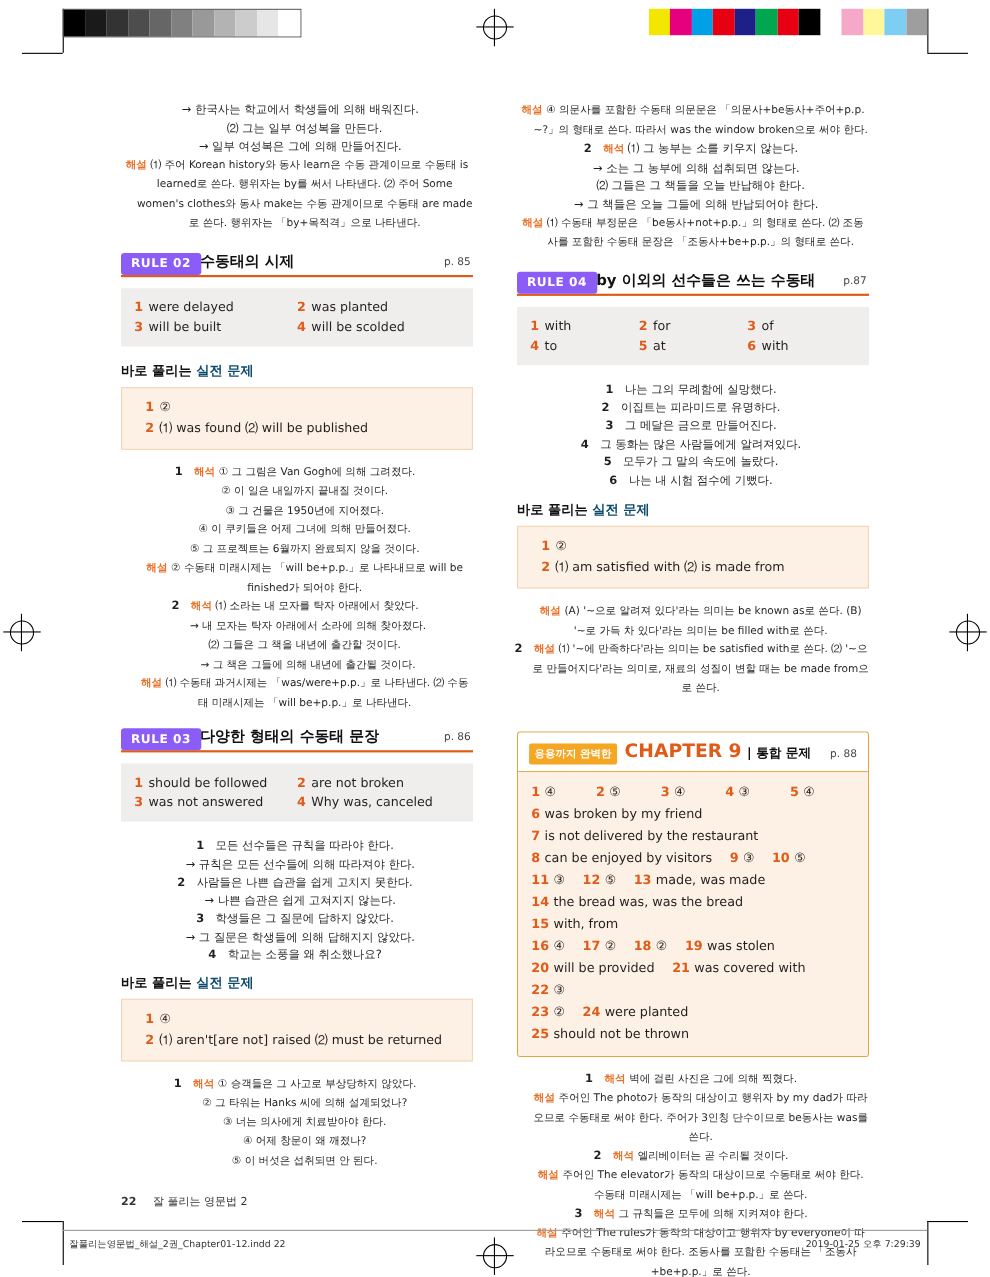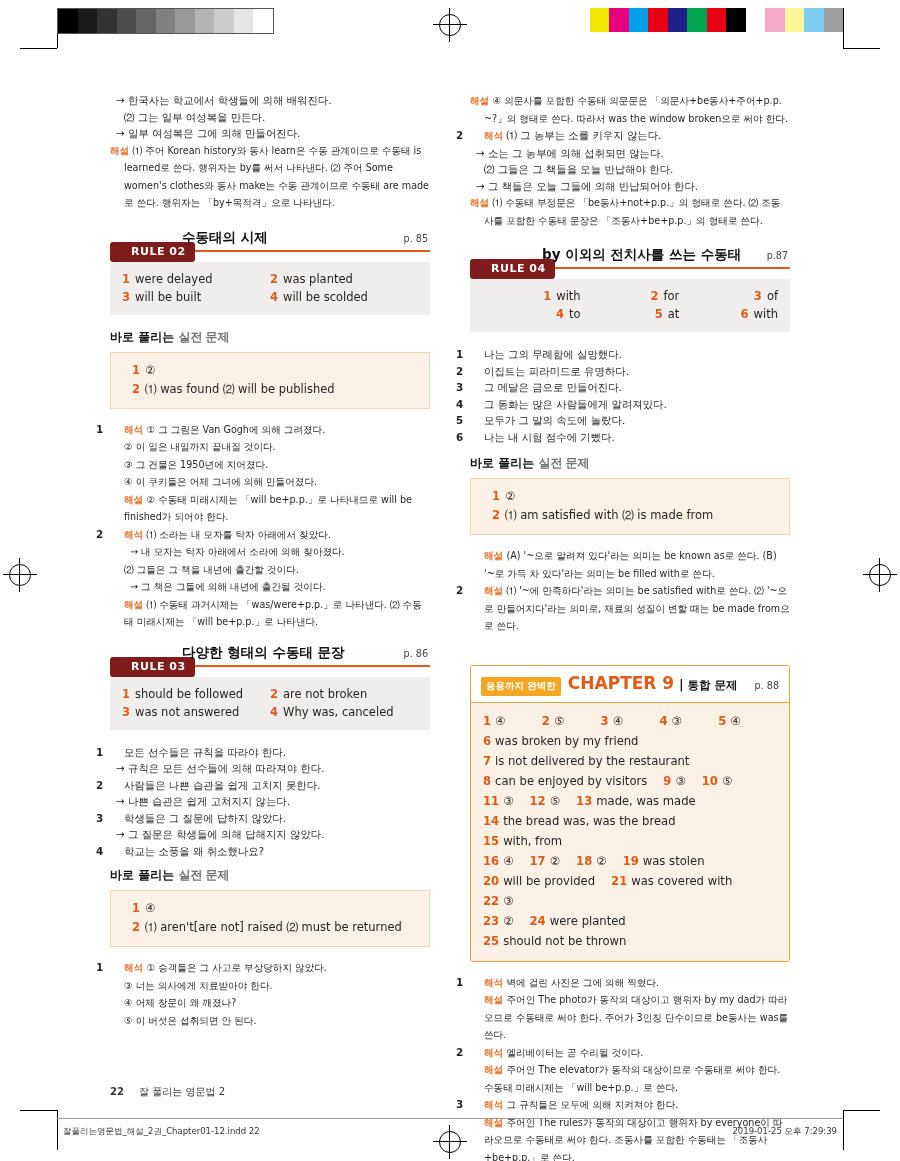--- a/index.html
+++ b/index.html
@@ -20,45 +20,45 @@
   .colorbar{position:absolute;right:57px;top:8px;display:flex;}
   .colorbar span{display:block;width:19.5px;height:24px;}
 
   
   .col{position:absolute;top:92px;width:320px;}
   .col-left{left:110px;}
   .col-right{left:470px;}
 
   p,div,span{box-sizing:border-box;}
 
-  .line{font-size:10.4px;line-height:16.5px;margin:0;}
+  .line{font-size:10.4px;line-height:16.5px;margin:0;text-align:center;}
   .ind1{padding-left:14px;text-indent:-14px;}
   .ind2{padding-left:14px;}
   .arrow{padding-left:14px;text-indent:-8px;}
 
   .tag-hs{color:#e8712a;font-weight:bold;font-size:9.6px;}
   .qnum{display:inline-block;width:14px;font-weight:bold;}
   .small{font-size:9.6px;}
 
   
   .rule-head{position:relative;margin:0 0 10px 0;height:26px;border-bottom:2px solid #e05a18;}
-  .rule-badge{position:absolute;left:0;top:16px;background:#7f1d1d;color:#fff;font-size:11px;font-weight:bold;
-              padding:3px 9px 4px 21px;border-radius:3px;letter-spacing:.5px;}
+  .rule-badge{position:absolute;left:0;top:4px;background:#8b5cf6;color:#fff;font-size:11px;font-weight:bold;
+              padding:3px 9px 4px 9px;border-radius:3px;letter-spacing:.5px;}
   .rule-title{position:absolute;left:72px;top:3px;font-size:13.5px;font-weight:bold;color:#111;}
   .rule-page{position:absolute;right:2px;top:7px;font-size:9.6px;color:#444;}
 
   .ans-box{background:#efeeec;padding:8px 12px 9px 12px;margin-bottom:14px;}
   .ans-box .row{display:flex;font-size:11.5px;line-height:18px;}
   .ans-box .cell{width:50%;}
   .ans-box b{color:#e05a18;margin-right:5px;}
-  .ans-box-3 .cell{width:33.33%;text-align:right;}
+  .ans-box-3 .cell{width:33.33%;}
 
   .prac-title{font-size:12px;font-weight:bold;margin:0 0 6px 0;}
   .prac-title .b1{color:#111;}
-  .prac-title .b2{color:#737373;font-family:Liberation Serif, serif;}
+  .prac-title .b2{color:#0c4a6e;}
 
   .prac-box{background:#fdf0e4;border:1px solid #f3d6b8;padding:8px 12px 9px 21px;margin-bottom:12px;}
   .prac-box .row{font-size:11.5px;line-height:19px;}
   .prac-box b{color:#e05a18;margin-right:5px;}
 
   
   .chapter-box{border:1.5px solid #e6a33c;border-radius:3px;overflow:hidden;margin-bottom:12px;margin-top:20px;}
   .chapter-head{background:#fff;padding:7px 10px 6px 10px;display:flex;align-items:baseline;border-bottom:1px solid #e6a33c;}
   .ch-tag{background:#f5a623;color:#fff;font-size:9.5px;font-weight:bold;padding:3px 5px;border-radius:2px;}
   .ch-title{font-size:17px;font-weight:bold;color:#e05a18;margin-left:7px;}
@@ -165,20 +165,21 @@
     </div>
     <div class="prac-box" id="r2-practice">
         <div class="row"><b>1</b>②</div>
         <div class="row"><b>2</b>⑴ was found  ⑵ will be published</div>
       </div>
     <div id="r2-expl">
         <div class="line ind1"><span class="qnum">1</span><span class="tag-hs">해석</span> <span class="small">① 그 그림은 Van Gogh에 의해 그려졌다.</span></div>
         <div class="line ind1"><span class="qnum"></span><span class="small">② 이 일은 내일까지 끝내질 것이다.</span></div>
         <div class="line ind1"><span class="qnum"></span><span class="small">③ 그 건물은 1950년에 지어졌다.</span></div>
         <div class="line ind1"><span class="qnum"></span><span class="small">④ 이 쿠키들은 어제 그녀에 의해 만들어졌다.</span></div>
+        <div class="line ind1"><span class="qnum"></span><span class="small">⑤ 그 프로젝트는 6월까지 완료되지 않을 것이다.</span></div>
         <div class="line ind1"><span class="qnum"></span><span class="tag-hs">해설</span> <span class="small">② 수동태 미래시제는 「will be+p.p.」로 나타내므로 will be finished가 되어야 한다.</span></div>
         <div class="line ind1"><span class="qnum">2</span><span class="tag-hs">해석</span> <span class="small">⑴ 소라는 내 모자를 탁자 아래에서 찾았다.</span></div>
         <div class="line arrow"><span class="qnum"></span><span class="small">→ 내 모자는 탁자 아래에서 소라에 의해 찾아졌다.</span></div>
         <div class="line ind1"><span class="qnum"></span><span class="small">⑵ 그들은 그 책을 내년에 출간할 것이다.</span></div>
         <div class="line arrow"><span class="qnum"></span><span class="small">→ 그 책은 그들에 의해 내년에 출간될 것이다.</span></div>
         <div class="line ind1"><span class="qnum"></span><span class="tag-hs">해설</span> <span class="small">⑴ 수동태 과거시제는 「was/were+p.p.」로 나타낸다. ⑵ 수동태 미래시제는 「will be+p.p.」로 나타낸다.</span></div>
       </div>
 
     <div style="height:10px"></div>
     <div class="rule-head">
@@ -209,41 +210,42 @@
     <div class="prac-title">
       <span class="b1">바로 풀리는</span>
       <span class="b2">실전 문제</span>
     </div>
     <div class="prac-box" id="r3-practice">
         <div class="row"><b>1</b>④</div>
         <div class="row"><b>2</b>⑴ aren't[are not] raised  ⑵ must be returned</div>
       </div>
     <div id="r3-expl">
         <div class="line ind1"><span class="qnum">1</span><span class="tag-hs">해석</span> <span class="small">① 승객들은 그 사고로 부상당하지 않았다.</span></div>
+        <div class="line ind1"><span class="qnum"></span><span class="small">② 그 타워는 Hanks 씨에 의해 설계되었나?</span></div>
         <div class="line ind1"><span class="qnum"></span><span class="small">③ 너는 의사에게 치료받아야 한다.</span></div>
         <div class="line ind1"><span class="qnum"></span><span class="small">④ 어제 창문이 왜 깨졌나?</span></div>
         <div class="line ind1"><span class="qnum"></span><span class="small">⑤ 이 버섯은 섭취되면 안 된다.</span></div>
       </div>
   </div>
 
   <div class="col col-right">
 
     <div id="right-top-notes">
         <div class="line ind1"><span class="tag-hs">해설</span> <span class="small">④ 의문사를 포함한 수동태 의문문은 「의문사+be동사+주어+p.p. ~?」의 형태로 쓴다. 따라서 was the window broken으로 써야 한다.</span></div>
         <div class="line ind1"><span class="qnum">2</span><span class="tag-hs">해석</span> ⑴ 그 농부는 소를 키우지 않는다.</div>
         <div class="line arrow">→ 소는 그 농부에 의해 섭취되면 않는다.</div>
         <div class="line ind2">⑵ 그들은 그 책들을 오늘 반납해야 한다.</div>
         <div class="line arrow">→ 그 책들은 오늘 그들에 의해 반납되어야 한다.</div>
         <div class="line ind1"><span class="tag-hs">해설</span> <span class="small">⑴ 수동태 부정문은 「be동사+not+p.p.」의 형태로 쓴다. ⑵ 조동사를 포함한 수동태 문장은 「조동사+be+p.p.」의 형태로 쓴다.</span></div>
         <div style="height: 14px;"></div>
       </div>
 
     <div class="rule-head">
       <span class="rule-badge">RULE 04</span>
-      <span class="rule-title">by 이외의 전치사를 쓰는 수동태</span>
+      <span class="rule-title">by 이외의 선수들은 쓰는 수동태</span>
       <span class="rule-page">p.87</span>
     </div>
     <div class="ans-box ans-box-3" id="r4-answers">
         <div class="row">
           <div class="cell"><b>1</b>with</div>
           <div class="cell"><b>2</b>for</div>
           <div class="cell"><b>3</b>of</div>
         </div>
         <div class="row">
           <div class="cell"><b>4</b>to</div>

